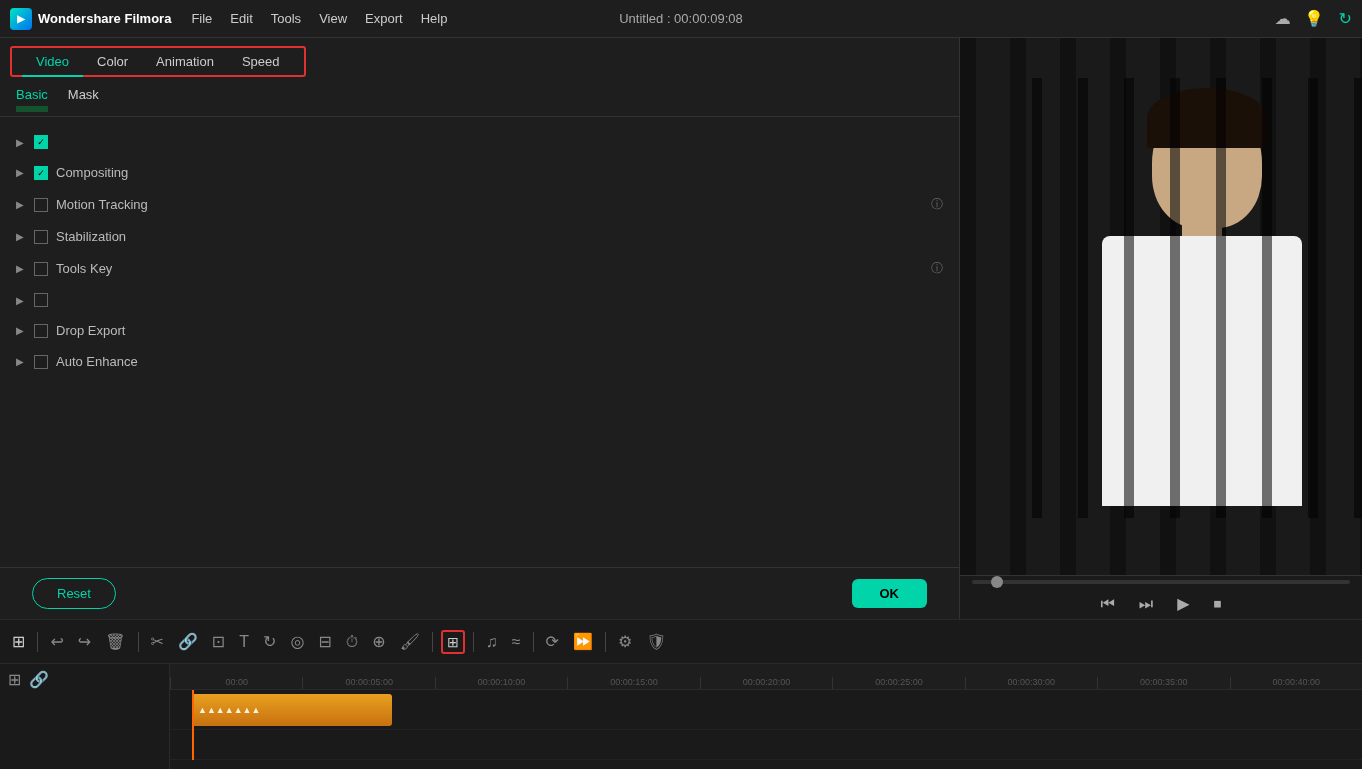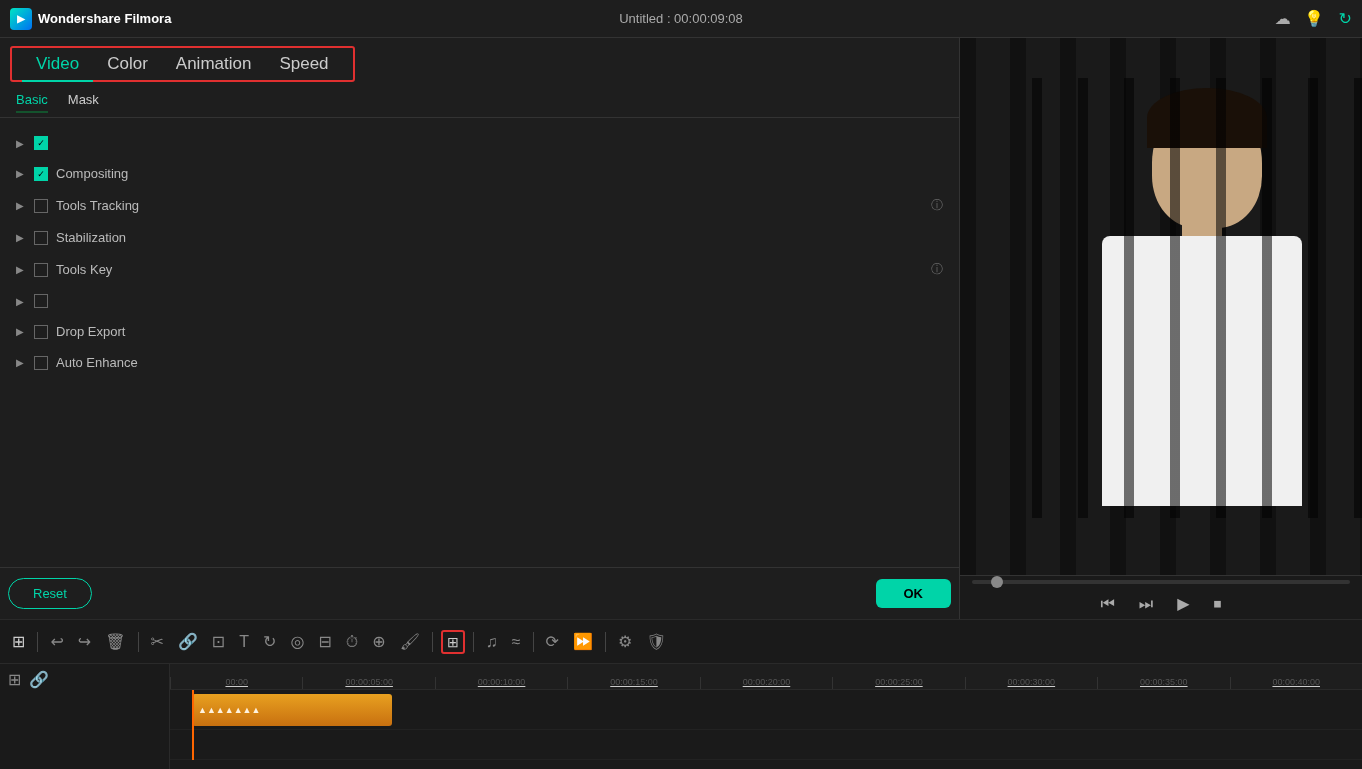--- a/index.html
+++ b/index.html
@@ -94,21 +94,21 @@
       display: flex;
       gap: 0;
       padding: 0 10px;
       border: 2px solid #e03030;
       border-radius: 3px;
       margin: 8px 10px 6px 10px;
       width: fit-content;
     }
     .tab {
       padding: 6px 14px;
-      font-size: 17px;
+      font-size: 13px;
       cursor: pointer;
       color: #ccc;
       position: relative;
     }
     .tab.active {
       color: #00d4a8;
     }
     .tab.active::after {
       content: '';
       position: absolute;
@@ -127,21 +127,21 @@
       border-bottom: 1px solid #333;
     }
     .sub-tab {
       font-size: 13px;
       cursor: pointer;
       color: #ccc;
       padding-bottom: 4px;
     }
     .sub-tab.active {
       color: #00d4a8;
-      border-bottom: 2px solid #14532d;
+      border-bottom: 6px solid #14532d;
     }
 
     
     .properties-list {
       flex: 1;
       padding: 10px 16px;
       overflow-y: auto;
     }
     .prop-item {
       display: flex;
@@ -183,21 +183,21 @@
       color: #666;
       font-size: 12px;
       cursor: pointer;
     }
 
     
     .bottom-buttons {
       display: flex;
       justify-content: space-between;
       align-items: center;
-      padding: 10px 8px;
+      padding: 10px 32px;
       border-top: 1px solid #333;
     }
     .btn-reset {
       background: transparent;
       border: 1px solid #00d4a8;
       color: #00d4a8;
       padding: 7px 24px;
       border-radius: 20px;
       font-size: 13px;
       cursor: pointer;
@@ -312,21 +312,20 @@
       padding: 0 0 4px 0;
       overflow: hidden;
       position: relative;
     }
     .ruler-marks {
       display: flex;
       width: 100%;
       position: absolute;
       bottom: 0;
       left: 0;
-      text-decoration: underline;
     }
     .ruler-mark {
       flex: 1;
       text-align: center;
       font-size: 9px;
       color: #555;
       border-left: 1px solid #333;
       padding-bottom: 2px;
     }
     .timeline-tracks {
@@ -367,20 +366,28 @@
     }
   </style>
 </head>
 <body>
 
 <div class="menu-bar">
   <div class="app-logo">
     <div class="logo-icon">▶</div>
     <span>Wondershare Filmora</span>
   </div>
+  <div class="menu-items">
+    <span class="menu-item">File</span>
+    <span class="menu-item">Edit</span>
+    <span class="menu-item">Tools</span>
+    <span class="menu-item">View</span>
+    <span class="menu-item">Export</span>
+    <span class="menu-item">Help</span>
+  </div>
   <span class="title-center">Untitled : 00:00:09:08</span>
   <div class="top-right-icons">
     <span class="top-icon">☁</span>
     <span class="top-icon">💡</span>
     <span class="top-icon" style="color:#00d4a8;">↻</span>
   </div>
 </div>
 
 <div class="main-content">
 
@@ -407,21 +414,21 @@
 
       <div class="prop-item">
         <span class="prop-arrow">▶</span>
         <div class="prop-checkbox checked"></div>
         <span class="prop-label">Compositing</span>
       </div>
 
       <div class="prop-item">
         <span class="prop-arrow">▶</span>
         <div class="prop-checkbox"></div>
-        <span class="prop-label">Tools Tracking</span>
+        <span class="prop-label">Motion Tracking</span>
         <span class="prop-help">ⓘ</span>
       </div>
 
       <div class="prop-item">
         <span class="prop-arrow">▶</span>
         <div class="prop-checkbox"></div>
         <span class="prop-label">Stabilization</span>
       </div>
 
       <div class="prop-item">

